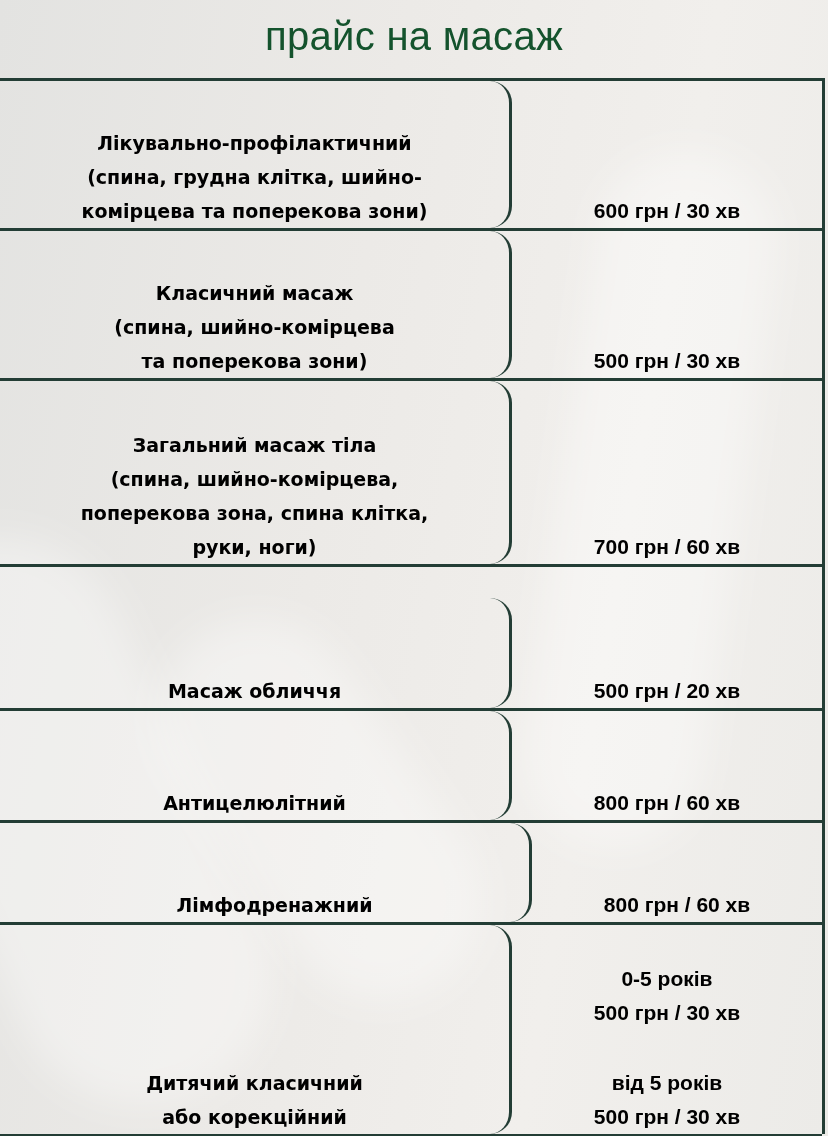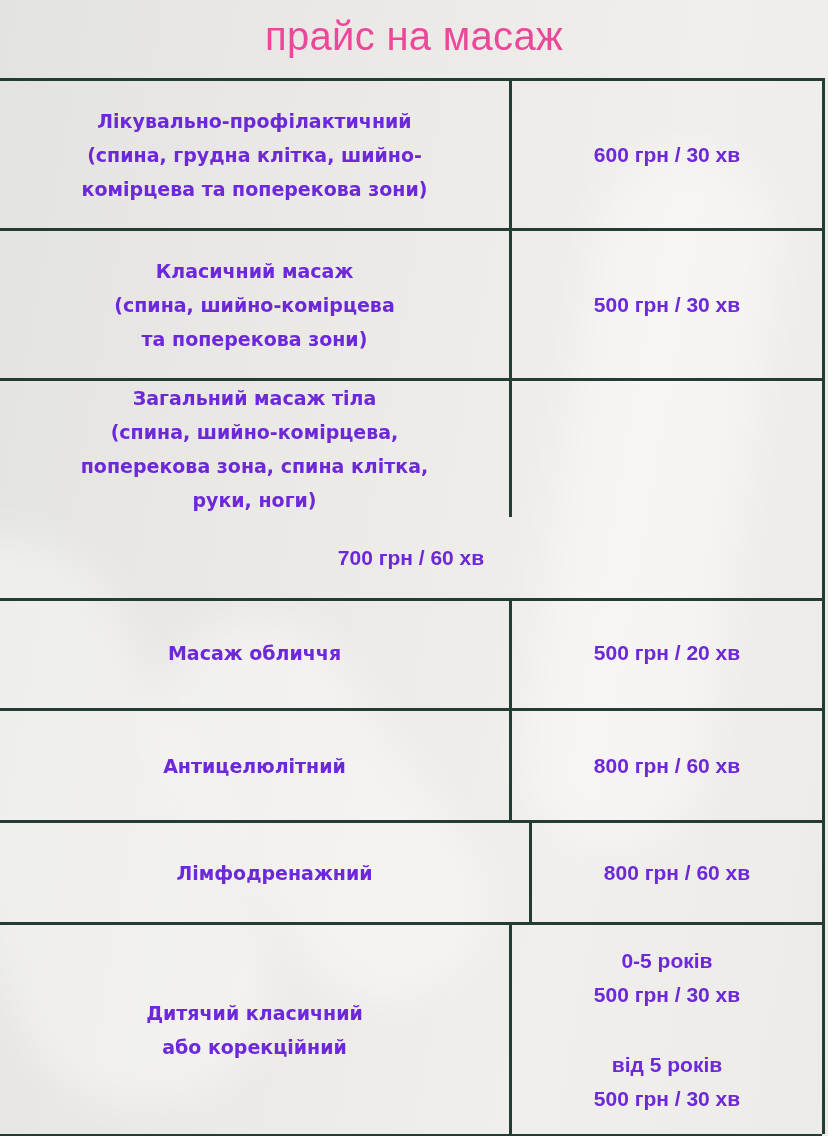--- a/index.html
+++ b/index.html
@@ -7,36 +7,36 @@
       width: 828px; height: 1136px; overflow: hidden; position: relative;
       background: linear-gradient(100deg, #e3e3e1 0%, #eceae7 40%, #f1efec 70%, #ecebe8 100%);
       font-family: "DejaVu Sans", sans-serif;
     }
     .bg-shape {
       position: absolute; border-radius: 200px; pointer-events: none;
       background: rgba(255,255,255,0.35); filter: blur(18px);
     }
     .title {
       position: absolute; left: 0; top: 14px; width: 828px; text-align: center;
-      font-family: "Liberation Sans", sans-serif; font-size: 40px; color: #ec4899;
+      font-family: "Liberation Sans", sans-serif; font-size: 40px; color: #14532d;
       letter-spacing: 0.3px;
     }
     .table {
       position: absolute; left: 0; top: 78px; width: 825px; height: 1056px;
       border-top: 3px solid #233d35; border-right: 3px solid #233d35;
       box-sizing: border-box;
     }
     .row {
       position: absolute; left: 0; width: 822px; display: flex;
       border-bottom: 3px solid #233d35; box-sizing: border-box;
     }
     .cell {
-      display: flex; align-items: center; justify-content: center; text-align: center;
-      color: #6d28d9; font-weight: bold; font-size: 19px; line-height: 34px;
-      font-family: "DejaVu Sans", sans-serif; box-sizing: border-box;
+      display: flex; align-items: flex-end; justify-content: center; text-align: center;
+      color: #000000; font-weight: bold; font-size: 19px; line-height: 34px;
+      font-family: "DejaVu Sans", sans-serif; box-sizing: border-box; border-radius: 22px;
     }
     .cell.name { width: 512px; border-right: 3px solid #233d35; padding: 0 20px; }
     .cell.price { flex: 1; font-family: "Liberation Sans", sans-serif; font-size: 21px; }
     .lines { display: flex; flex-direction: column; align-items: center; }
     .gap { height: 36px; }
   </style>
 </head>
 <body>
 
 <div class="bg-shape" style="left:-60px; top:520px; width:260px; height:600px; transform:rotate(-25deg);"></div>
@@ -62,21 +62,21 @@
     <div class="cell name">
       <div class="lines">
         <span>Класичний масаж</span>
         <span>(спина, шийно-комірцева</span>
         <span>та поперекова зони)</span>
       </div>
     </div>
     <div class="cell price">500 грн / 30 хв</div>
   </div>
 
-  <div class="row" style="top:300px; height:220px;flex-direction:column;">
+  <div class="row" style="top:300px; height:186px;">
     <div class="cell name">
       <div class="lines">
         <span>Загальний масаж тіла</span>
         <span>(спина, шийно-комірцева,</span>
         <span>поперекова зона, спина клітка,</span>
         <span>руки, ноги)</span>
       </div>
     </div>
     <div class="cell price">700 грн / 60 хв</div>
   </div>

